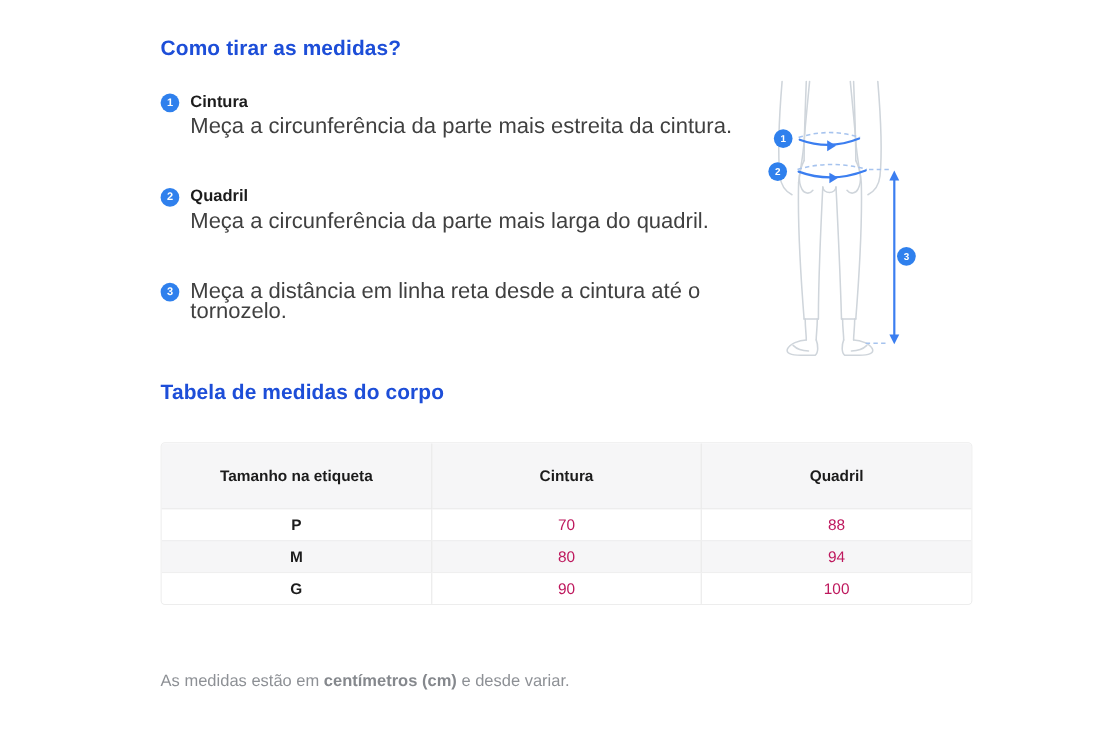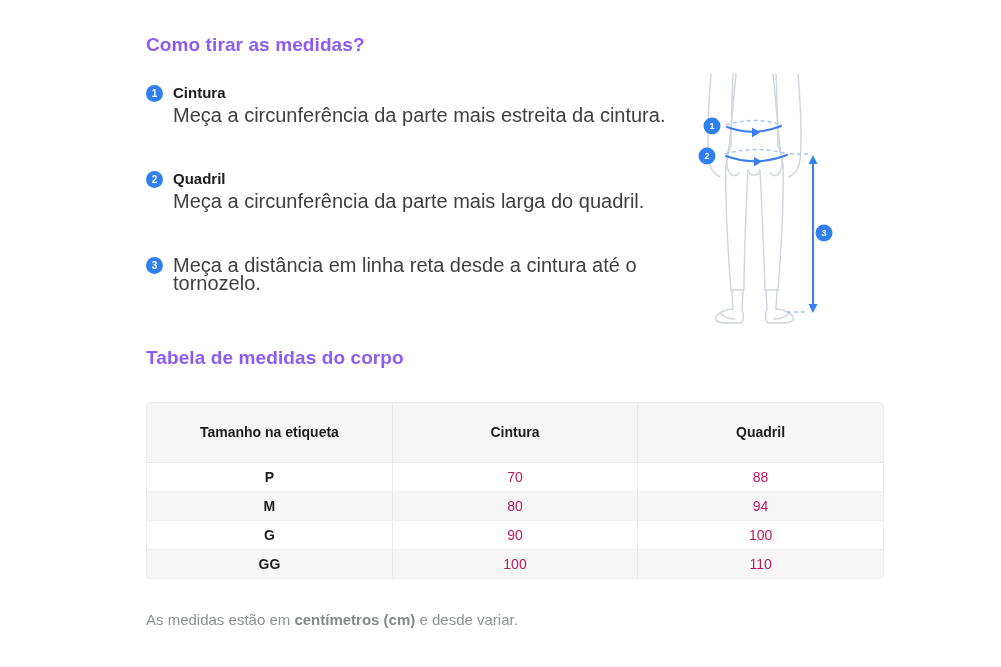--- a/index.html
+++ b/index.html
@@ -14,21 +14,21 @@
     height: 667px;
     background: #ffffff;
     overflow: hidden;
   }
   .h1 {
     position: absolute;
     left: 146px;
     font-size: 19px;
     font-weight: 800;
     letter-spacing: 0.1px;
-    color: #8b5cf6;
+    color: #1d4ed8;
   }
   .title-how { top: 34px; }
   .title-table { top: 347px; }
 
   
   .steps {
     position: absolute;
     left: 146px;
     top: 84px;
     width: 540px;
@@ -247,24 +247,19 @@
         <tr>
           <td class="size-col">M</td>
           <td>80</td>
           <td>94</td>
         </tr>
         <tr>
           <td class="size-col">G</td>
           <td>90</td>
           <td>100</td>
         </tr>
-        <tr>
-          <td class="size-col">GG</td>
-          <td>100</td>
-          <td>110</td>
-        </tr>
       </tbody>
     </table>
   </div>
 
   <div class="footnote"><span>As medidas estão em </span><b>centímetros (cm)</b><span> e desde variar.</span></div>
 
 </div>
 
 </body></html>

